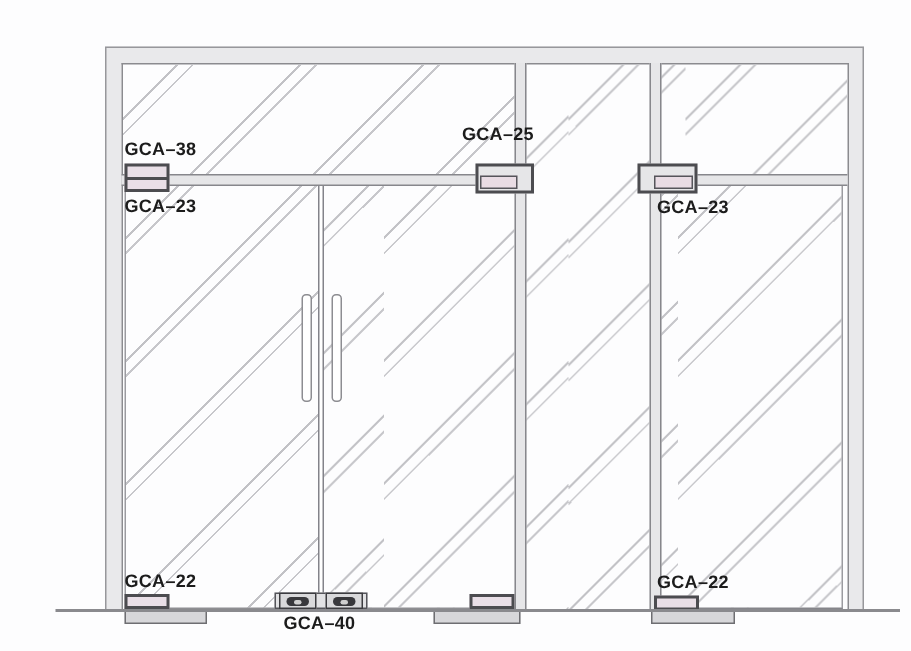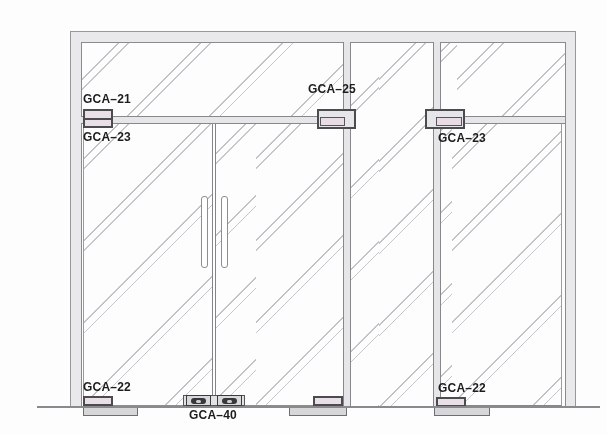--- a/index.html
+++ b/index.html
@@ -98,21 +98,21 @@
     </div>
   </div>
   <div class="abs lockbox" style="left:217px;top:395px;width:25px;height:11px;">
     <div class="lockpill">
       <div class="lockdot"></div>
     </div>
   </div>
 
   <div class="abs floor" style="left:37px;top:406px;width:563px;height:2px;"></div>
 
-  <div class="abs lbl" style="left:83px;top:93px;">GCA–21</div>
+  <div class="abs lbl" style="left:83px;top:93px;">GCA–38</div>
   <div class="abs lbl" style="left:83px;top:131px;">GCA–23</div>
   <div class="abs lbl" style="left:294px;top:83px;margin-left:14px;">GCA–25</div>
   <div class="abs lbl" style="left:438px;top:132px;">GCA–23</div>
   <div class="abs lbl" style="left:83px;top:381px;">GCA–22</div>
   <div class="abs lbl" style="left:438px;top:382px;">GCA–22</div>
   <div class="abs lbl" style="left:189px;top:409px;">GCA–40</div>
 
 </div>
 
 </body></html>

